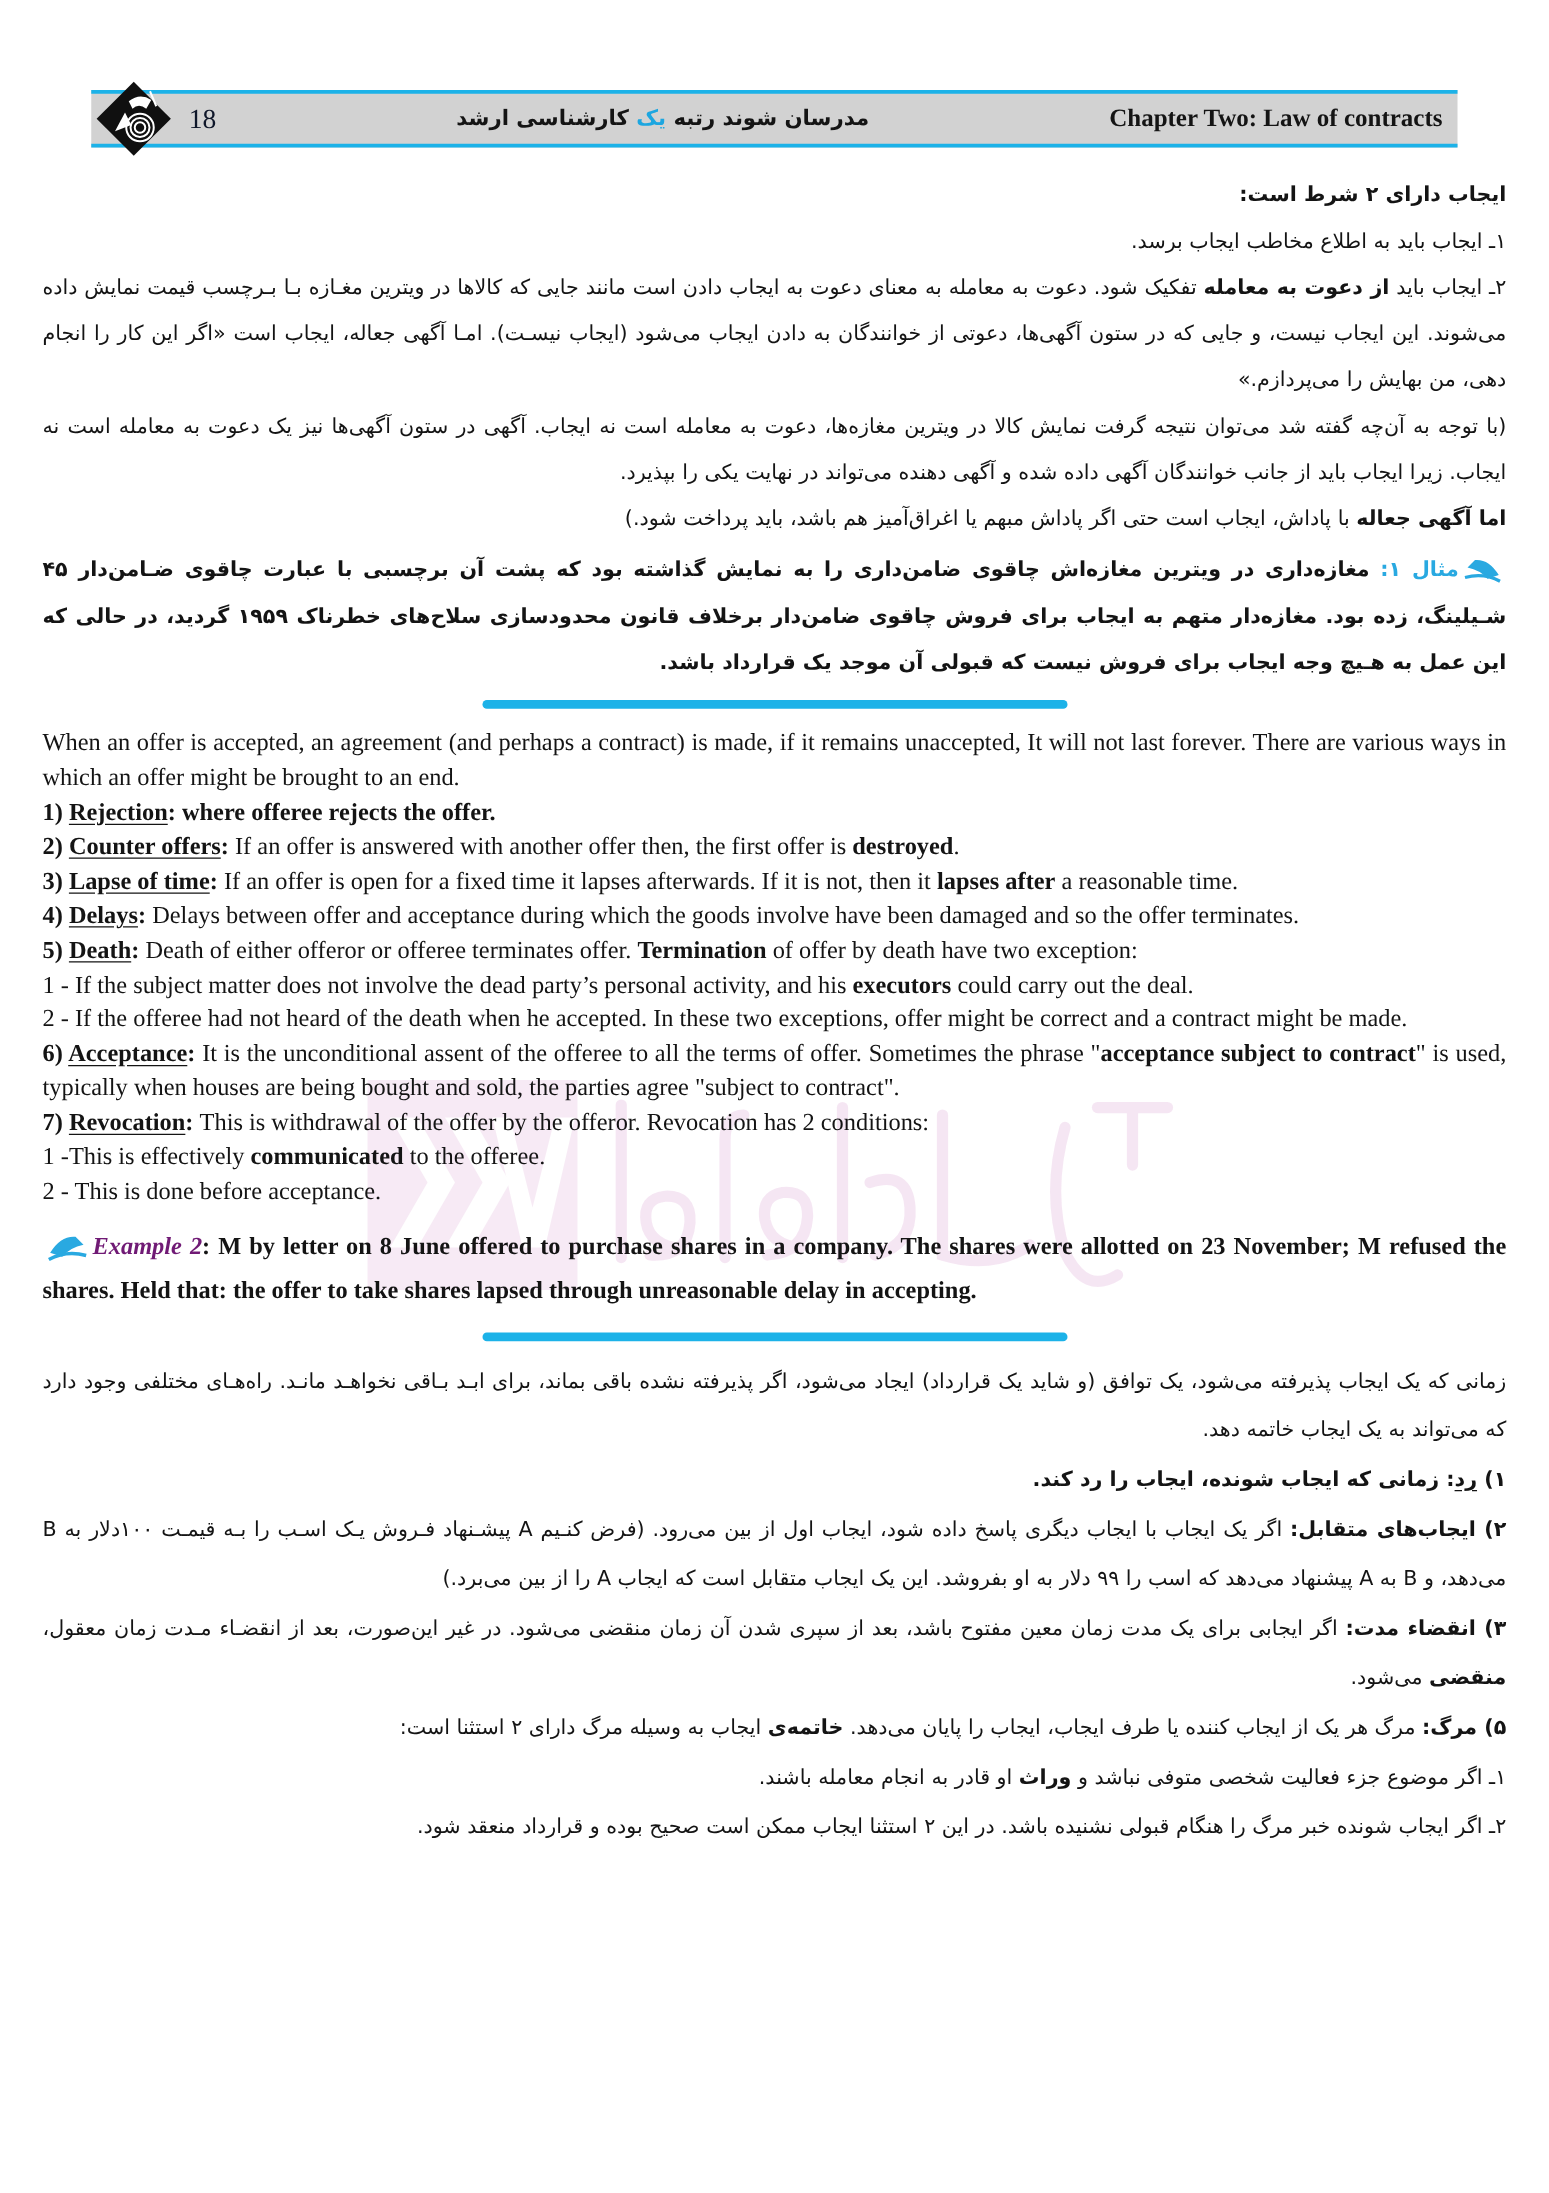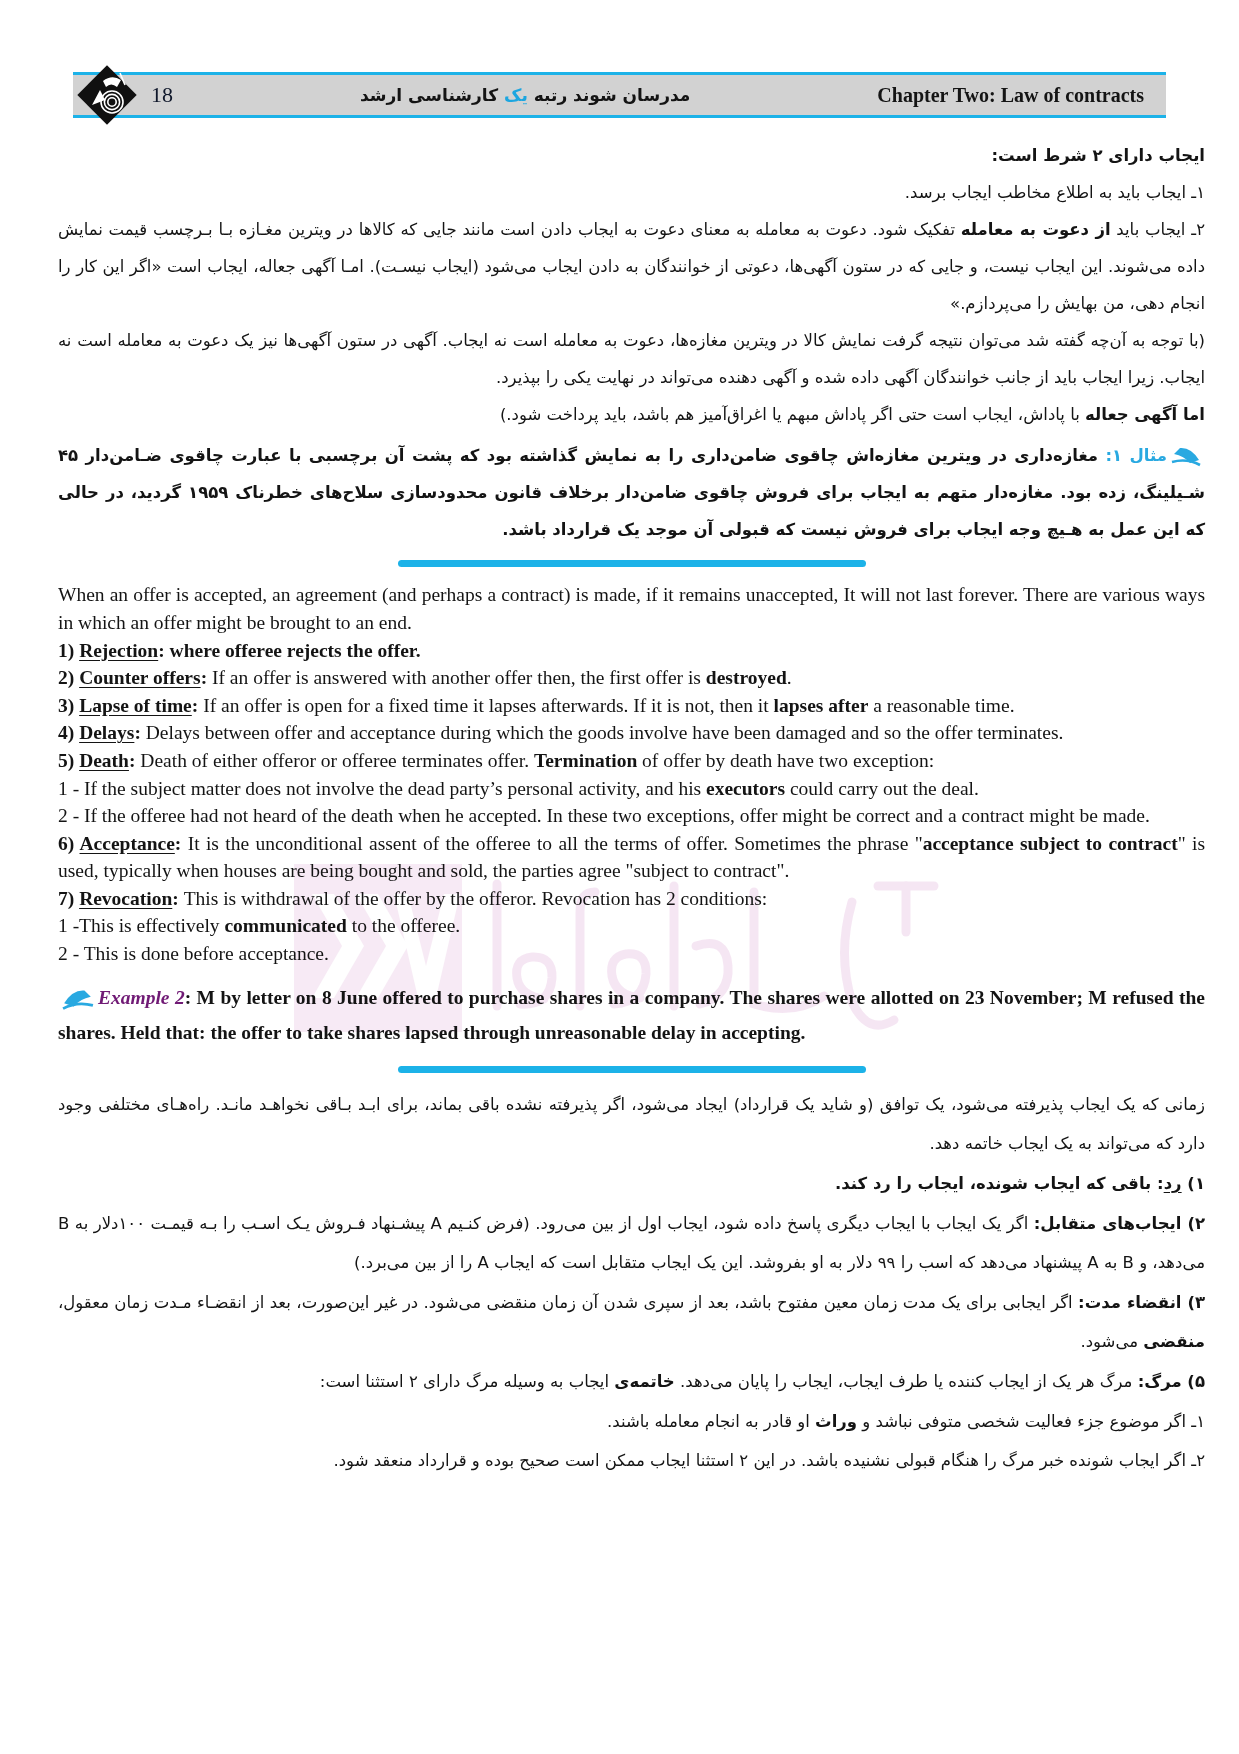--- a/index.html
+++ b/index.html
@@ -11,23 +11,23 @@
   .watermark { position:absolute; left:292px; top:722px; z-index:0; opacity:.5; }
 
   
   .hdr { position:relative; margin:72px 73px 0 73px; height:46px; background:#d2d2d2;
          border-top:3px solid #1cb2e8; border-bottom:3px solid #1cb2e8;
          display:flex; align-items:center; z-index:2; }
   .logo { position:absolute; left:2px; top:50%; transform:translateY(-50%); width:64px; height:64px; }
   .pagenum { margin-left:78px; font-family:"Liberation Serif",serif; font-size:22px; color:#0f172a; }
   .brand { flex:1; text-align:center; font-weight:bold; font-size:17px; direction:rtl; }
   .brand .accent { color:#1ca6e0;margin-top:32px; }
-  .chapter { font-family:"Liberation Serif",serif; font-size:20px; font-weight:bold; padding-right:22px; white-space:nowrap; }
+  .chapter { font-family:"Liberation Serif",serif; font-size:20px; font-weight:bold; padding-right:12px; white-space:nowrap; }
 
-  .content { position:relative; padding:0 34px; z-index:1;margin-left:24px; }
+  .content { position:relative; padding:0 34px; z-index:1; }
 
   
   .fa { direction:rtl; font-size:16.5px; line-height:2.24; }
   .fa p { text-align:justify; }
   .fa-top { margin-top:20px; }
   .fa-h { font-weight:bold; }
   .b { font-weight:bold; }
   .u { text-decoration:underline; text-underline-offset:3px; }
   .accent { color:#29a9e1; }
   .fa-ex { font-weight:bold; margin-top:4px; }
@@ -127,21 +127,21 @@
       <p class="ex2"><span class="pen"><svg width="32" height="24" viewBox="0 0 30 22">
               <path d="M2 15 Q10 2 21 3 L27 9 Q17 11 11 18 Z" fill="#29a9e1"></path>
               <path d="M1 20 Q14 13 29 17" stroke="#29a9e1" stroke-width="2.6" fill="none"></path>
             </svg></span><span class="exlabel">Example 2</span><span>: </span><span>M by letter on 8 June offered to purchase shares in a company. The shares were allotted on 23 November; M refused the shares. Held that: the offer to take shares lapsed through unreasonable delay in accepting.</span></p>
     </section>
 
     <div class="divider divider2"></div>
 
     <section class="fa fa-bottom" dir="rtl" lang="fa">
       <p>زمانی که یک ایجاب پذیرفته می‌شود، یک توافق (و شاید یک قرارداد) ایجاد می‌شود، اگر پذیرفته نشده باقی بماند، برای ابـد بـاقی نخواهـد مانـد. راه‌هـای مختلفی وجود دارد که می‌تواند به یک ایجاب خاتمه دهد.</p>
-      <p class="b"><span>۱) </span><span class="u">رد</span><span>: باقی که ایجاب شونده، ایجاب را رد کند.</span></p>
+      <p class="b"><span>۱) </span><span class="u">رد</span><span>: زمانی که ایجاب شونده، ایجاب را رد کند.</span></p>
       <p><span class="b">۲) ایجاب‌های متقابل:</span><span> اگر یک ایجاب با ایجاب دیگری پاسخ داده شود، ایجاب اول از بین می‌رود. (فرض کنـیم A پیشـنهاد فـروش یـک اسـب را بـه قیمـت ۱۰۰دلار به B می‌دهد، و B به A پیشنهاد می‌دهد که اسب را ۹۹ دلار به او بفروشد. این یک ایجاب متقابل است که ایجاب A را از بین می‌برد.)</span></p>
       <p><span class="b">۳) انقضاء مدت:</span><span> اگر ایجابی برای یک مدت زمان معین مفتوح باشد، بعد از سپری شدن آن زمان منقضی می‌شود. در غیر این‌صورت، بعد از انقضـاء مـدت زمان معقول، </span><span class="b">منقضی</span><span> می‌شود.</span></p>
       <p><span class="b">۵) مرگ:</span><span> مرگ هر یک از ایجاب کننده یا طرف ایجاب، ایجاب را پایان می‌دهد. </span><span class="b">خاتمه‌ی</span><span> ایجاب به وسیله مرگ دارای ۲ استثنا است:</span></p>
       <p><span>۱ـ اگر موضوع جزء فعالیت شخصی متوفی نباشد و </span><span class="b">وراث</span><span> او قادر به انجام معامله باشند.</span></p>
       <p>۲ـ اگر ایجاب شونده خبر مرگ را هنگام قبولی نشنیده باشد. در این ۲ استثنا ایجاب ممکن است صحیح بوده و قرارداد منعقد شود.</p>
     </section>
 
   </div>
 </div>
 

